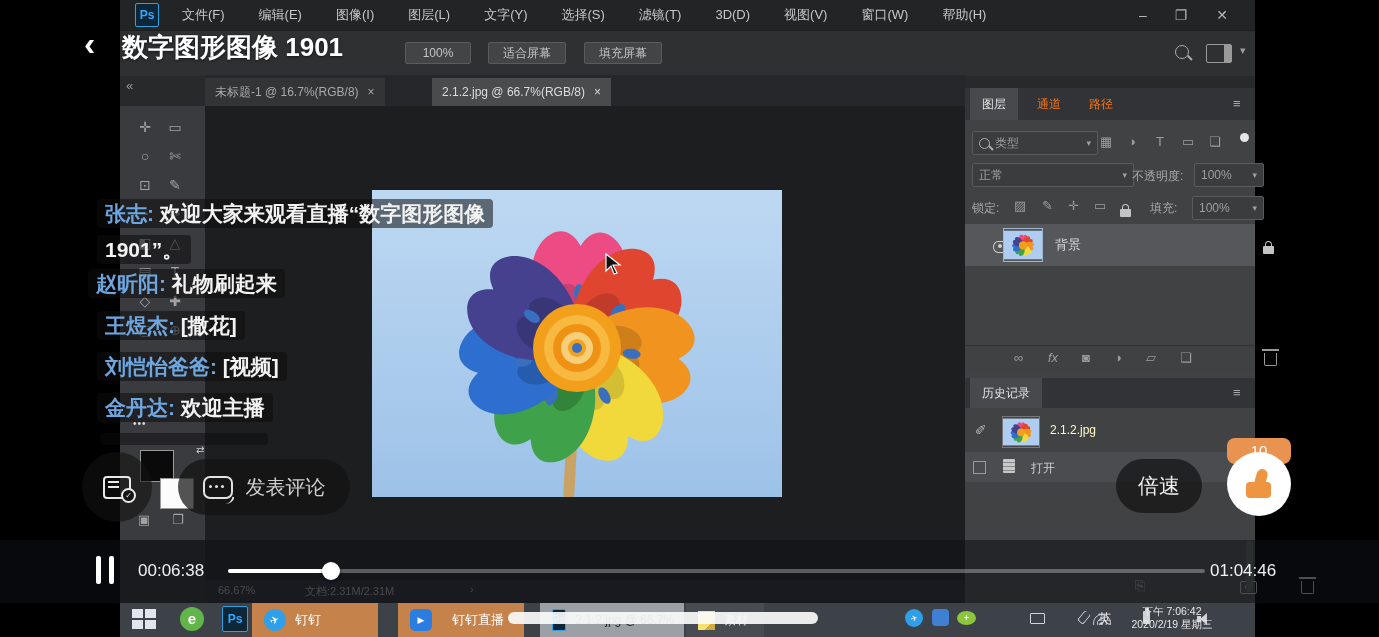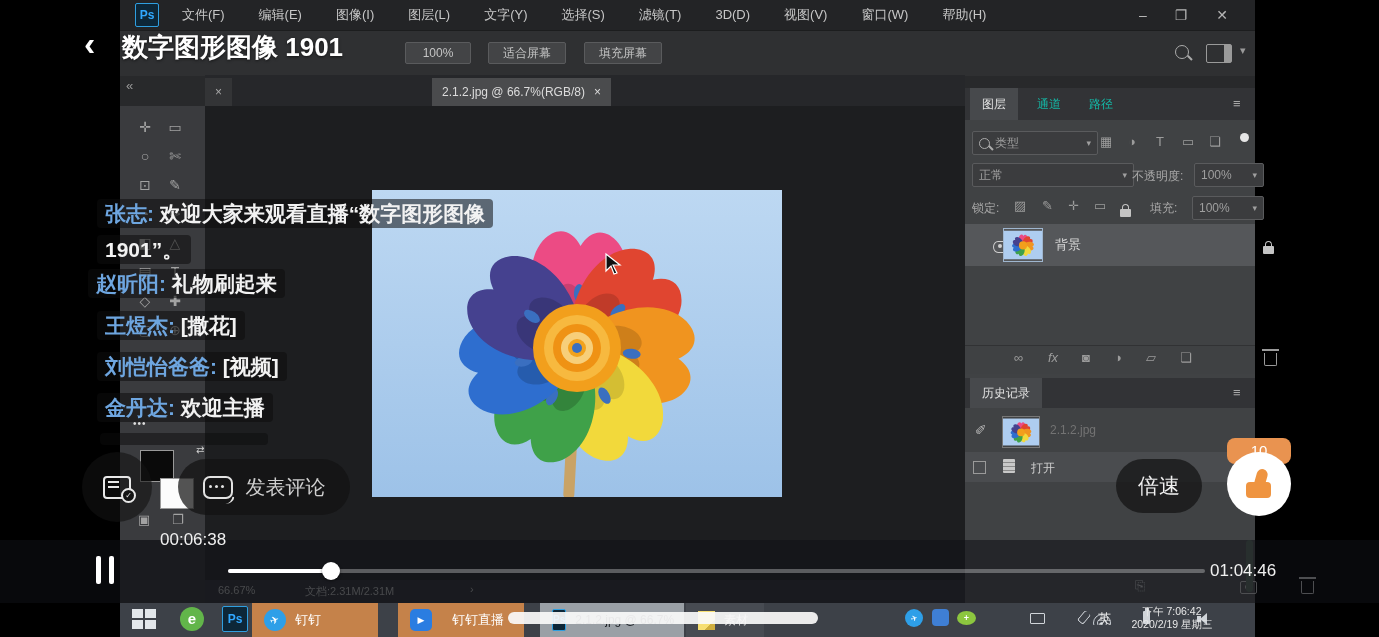--- a/index.html
+++ b/index.html
@@ -18,21 +18,21 @@
           text-align:center;line-height:20px;border-radius:2px;}
   .tabsbg{background:#26272a;}
   .doctab{font-size:12px;line-height:28px;padding:0 10px;white-space:nowrap;display:flex;gap:9px;align-items:center;}
   .tab-inactive{background:#333436;color:#a9a9a9;}
   .tab-active{background:#4a4b4d;color:#dcdcdc;}
   .toolcol{background:#3a3b3e;border-right:1px solid #2a2b2d;}
   .toolgrid{display:grid;grid-template-columns:30px 30px;grid-auto-rows:29px;justify-items:center;
             align-items:center;color:#a2a2a2;font-size:14px;}
   .panel-dark{background:#323336;}
   .panel-mid{background:#404244;}
-  .ptab{font-size:12px;color:#14b8a6;line-height:32px;padding:0 12px;}
+  .ptab{font-size:12px;color:#f97316;line-height:32px;padding:0 12px;}
   .ptab.on{background:#47494c;color:#e2e2e2;}
   .drop{border:1px solid #5a5b5d;background:#3b3c3e;color:#9f9f9f;font-size:12px;
         display:flex;align-items:center;gap:5px;padding:0 6px;border-radius:2px;}
   .plabel{color:#a8a8a8;font-size:12px;}
   .pico{color:#9c9c9c;font-size:13px;}
   .hamb{color:#a8a8a8;font-size:13px;letter-spacing:1px;}
   
   .eye{width:15px;height:10px;border:1.5px solid #cfcfcf;border-radius:60% / 100%;position:relative;display:inline-block;}
   .eye::after{content:"";position:absolute;left:4px;top:2px;width:4px;height:4px;border-radius:50%;background:#cfcfcf;}
   .lockico{width:11px;height:8px;border-radius:1px;background:#c4c4c4;position:relative;display:inline-block;}
@@ -121,20 +121,21 @@
   <div class="abs" style="left:1175px;top:45px;"><span class="mag" style="width:12px;height:12px;"></span></div>
   <div class="abs" style="left:1206px;top:44px;width:24px;height:17px;border:1.5px solid #9a9a9a;border-radius:2px;">
     <div style="width:7px;height:100%;background:#9a9a9a;float:right;"></div>
   </div>
   <div class="abs" style="left:1240px;top:44px;color:#9a9a9a;font-size:11px;">▾</div>
 
   
   <div class="abs tabsbg" style="left:205px;top:75px;width:760px;height:31px;"></div>
   <div class="abs" style="left:126px;top:78px;color:#9a9a9a;font-size:13px;">«</div>
   <div class="abs doctab tab-inactive" style="left:205px;top:78px;">
+    <span>未标题-1 @ 16.7%(RGB/8)</span>
     <span>×</span>
   </div>
   <div class="abs doctab tab-active" style="left:432px;top:78px;text-align:center;">
     <span>2.1.2.jpg @ 66.7%(RGB/8)</span>
     <span>×</span>
   </div>
 
   
   <div class="abs toolcol" style="left:120px;top:106px;width:85px;height:434px;"></div>
   <div class="abs toolgrid" style="left:130px;top:112px;">
@@ -346,21 +347,21 @@
           </g>
           <g transform="rotate(256)">
             <use href="#petal" fill="#2e6ecf"></use>
           </g>
         <g transform="rotate(305)">
             <use href="#petal" fill="#45418f"></use>
           </g>
           <circle r="44" fill="#f29f1c"></circle>
       </g>
     </svg>
-    <span class="abs" style="left:85px;top:11px;color:#737373;font-size:12px;">2.1.2.jpg</span>
+    <span class="abs" style="left:85px;top:11px;color:#fef9c3;font-size:12px;">2.1.2.jpg</span>
   </div>
   <div class="abs" style="left:965px;top:452px;width:290px;height:30px;background:#4a4c4f;">
     <span class="cb abs" style="left:8px;top:9px;"></span>
     <span class="docico abs" style="left:38px;top:7px;"></span>
     <span class="abs" style="left:66px;top:8px;color:#cfcfcf;font-size:12px;">打开</span>
   </div>
   
   <span class="abs pico" style="left:1135px;top:578px;">⎘</span>
   <span class="abs cam" style="left:1170px;top:580px;"></span>
   <span class="abs trash" style="left:1210px;top:580px;"></span>
@@ -409,21 +410,21 @@
         <span class="palm"></span>
       </span>
   </div>
 
   
   <div class="abs" style="left:0;top:540px;width:1379px;height:63px;background:rgba(15,17,22,.55);"></div>
   <div class="abs" style="left:96px;top:556px;display:flex;gap:8px;">
     <span style="width:5px;height:28px;background:#fff;border-radius:2px;display:block;"></span>
     <span style="width:5px;height:28px;background:#fff;border-radius:2px;display:block;"></span>
   </div>
-  <div class="abs" style="left:138px;top:530px;color:#f0f0f0;font-size:17px;margin-left:22px;">00:06:38</div>
+  <div class="abs" style="left:138px;top:561px;color:#f0f0f0;font-size:17px;">00:06:38</div>
   <div class="abs" style="left:228px;top:569px;width:977px;height:4px;background:rgba(255,255,255,.3);border-radius:2px;"></div>
   <div class="abs" id="seek-fill" style="left: 228px; top: 569px; width: 102.585px; height: 4px; background: rgb(255, 255, 255); border-radius: 2px;"></div>
   <div class="abs" id="seek-thumb" style="left: 321.585px; top: 562px; width: 18px; height: 18px; background: rgb(255, 255, 255); border-radius: 50%; box-shadow: rgba(0, 0, 0, 0.5) 0px 1px 3px;"></div>
   <div class="abs" style="left:1210px;top:561px;color:#f0f0f0;font-size:17px;">01:04:46</div>
 
   
   <div class="abs taskbar" style="left:120px;top:603px;width:1135px;height:34px;"></div>
   <div class="abs winlogo" style="left:132px;top:609px;">
       <i></i>
       <i></i>

